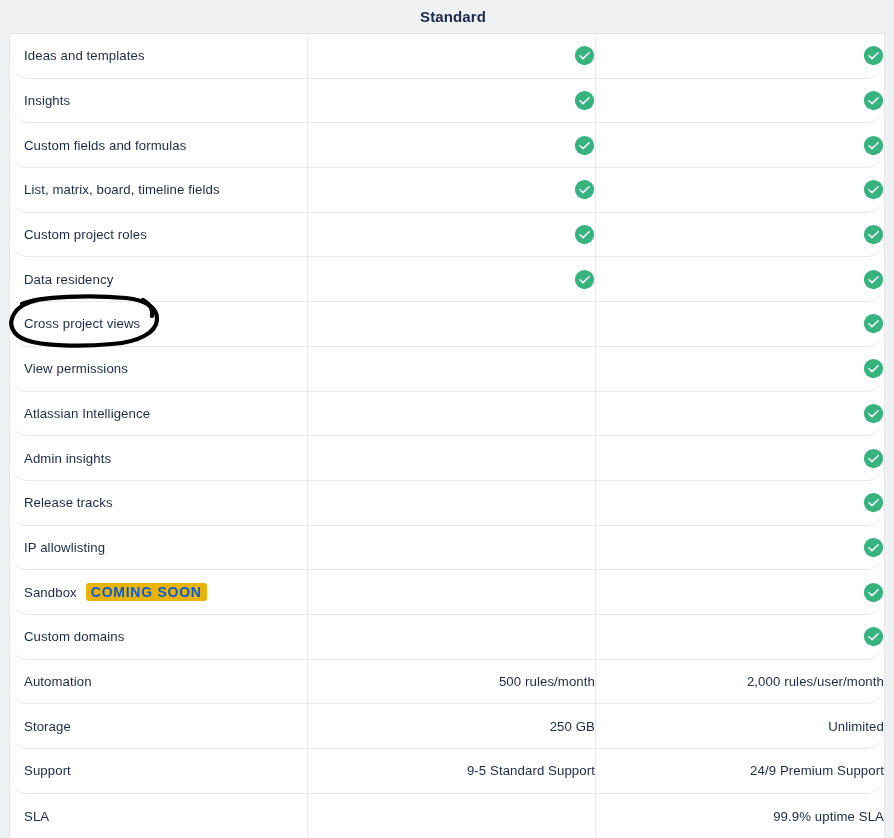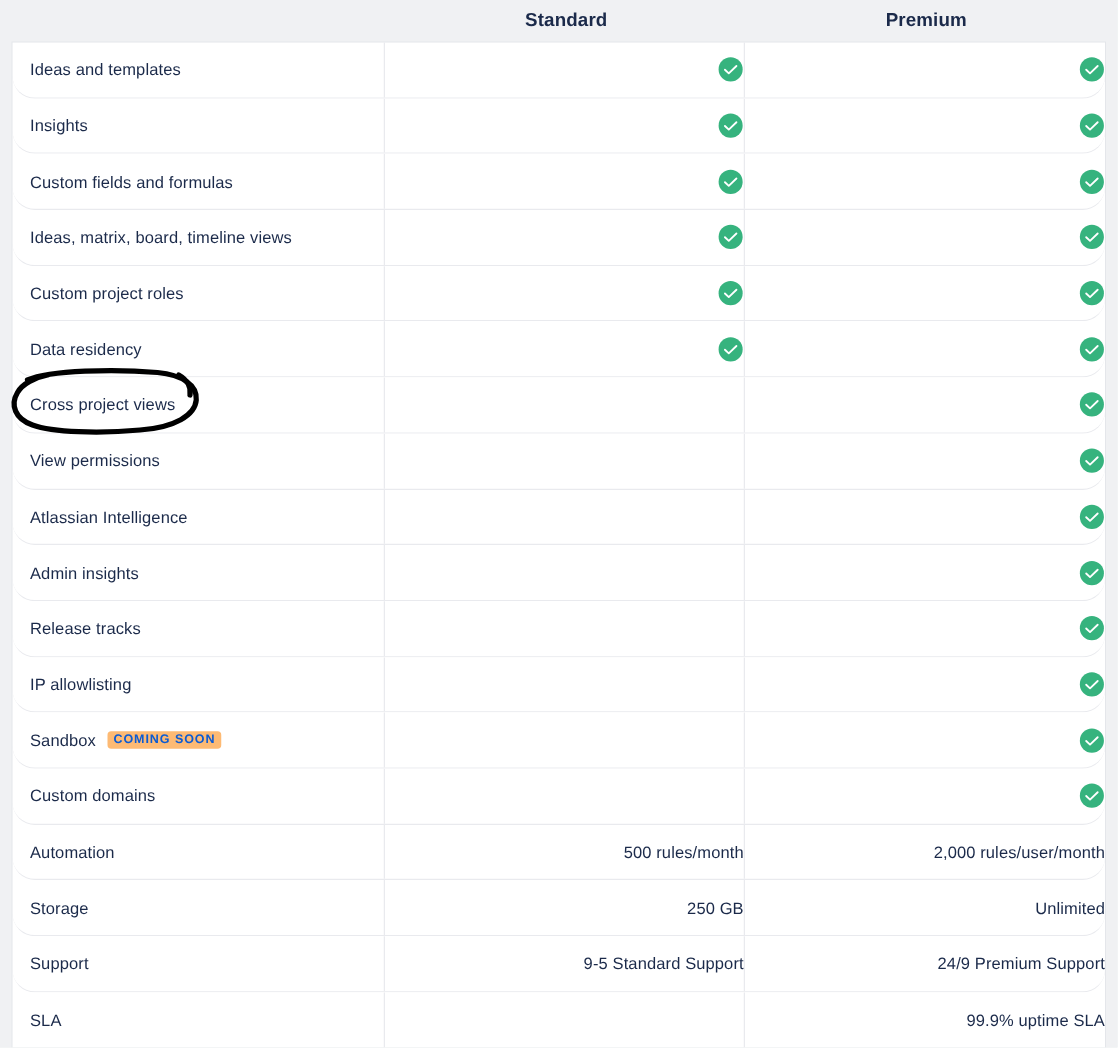--- a/index.html
+++ b/index.html
@@ -79,23 +79,23 @@
     gap: 9px;
   }
   .feature-label {
     font-size: 13.2px;
     color: #1B2A4A;
     letter-spacing: .1px;
     white-space: nowrap;
   }
   .badge {
     display: inline-block;
-    background: #fdba74;
+    background: #eab308;
     color: #0B5BD3;
-    font-size: 10px;
+    font-size: 14px;
     font-weight: 700;
     letter-spacing: .75px;
     padding: 2.5px 5px 2px 5px;
     border-radius: 3px;
     text-transform: uppercase;
     line-height: 1;
   }
   .cell-plan {
     flex: 0 0 288px;
     box-sizing: border-box;
@@ -132,21 +132,20 @@
   }
 </style>
 </head>
 <body>
 
 <div id="page">
 
   <div class="header-row">
     <div class="hdr-feature"></div>
     <div class="hdr-plan">Standard</div>
-    <div class="hdr-plan premium">Premium</div>
   </div>
 
   <div class="table" id="table-body">
       <div class="row">
         <div class="cell-feature">
           <span class="feature-label">Ideas and templates</span>
         </div>
         <div class="cell-plan">
           <svg class="check" viewBox="0 0 24 24" xmlns="http://www.w3.org/2000/svg">
             <circle cx="12" cy="12" r="11" fill="#36B37E"></circle>
@@ -189,21 +188,21 @@
         </div>
         <div class="cell-plan last">
           <svg class="check" viewBox="0 0 24 24" xmlns="http://www.w3.org/2000/svg">
             <circle cx="12" cy="12" r="11" fill="#36B37E"></circle>
             <path d="M6.8 12.3 L10.3 15.6 L17.3 8.9" fill="none" stroke="#FFFFFF" stroke-width="1.7" stroke-linecap="round" stroke-linejoin="round"></path>
           </svg>
         </div>
       </div>
       <div class="row">
         <div class="cell-feature">
-          <span class="feature-label">Ideas, matrix, board, timeline views</span>
+          <span class="feature-label">List, matrix, board, timeline fields</span>
         </div>
         <div class="cell-plan">
           <svg class="check" viewBox="0 0 24 24" xmlns="http://www.w3.org/2000/svg">
             <circle cx="12" cy="12" r="11" fill="#36B37E"></circle>
             <path d="M6.8 12.3 L10.3 15.6 L17.3 8.9" fill="none" stroke="#FFFFFF" stroke-width="1.7" stroke-linecap="round" stroke-linejoin="round"></path>
           </svg>
         </div>
         <div class="cell-plan last">
           <svg class="check" viewBox="0 0 24 24" xmlns="http://www.w3.org/2000/svg">
             <circle cx="12" cy="12" r="11" fill="#36B37E"></circle>

